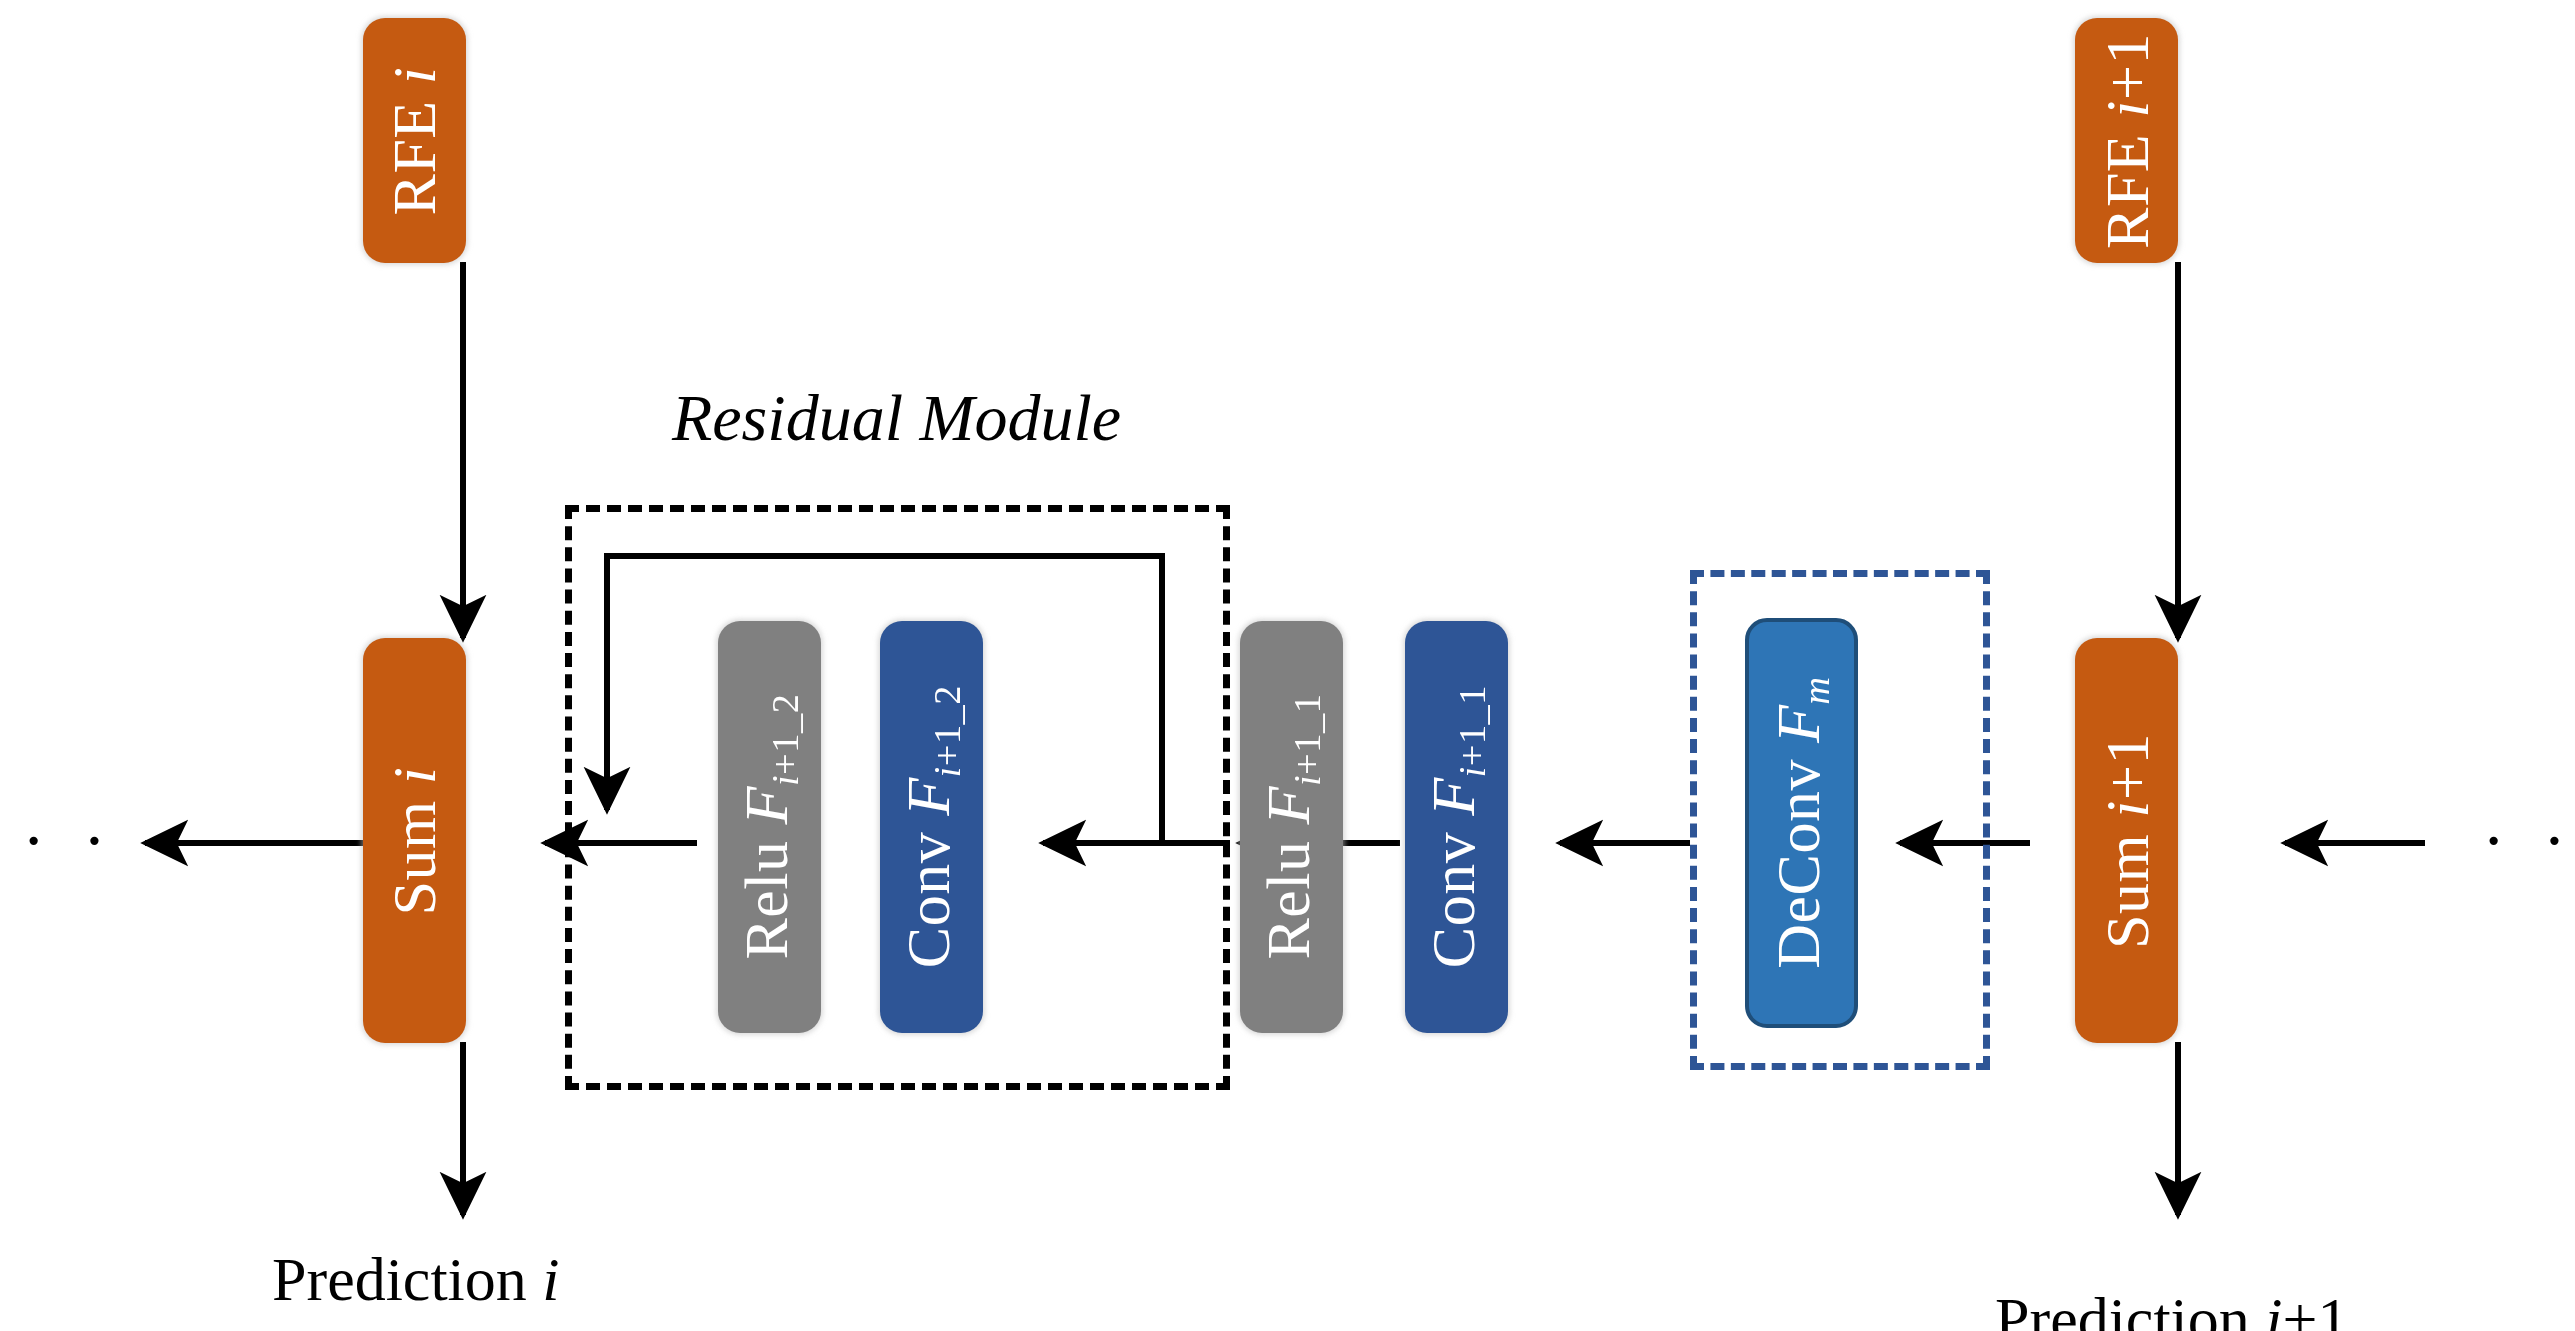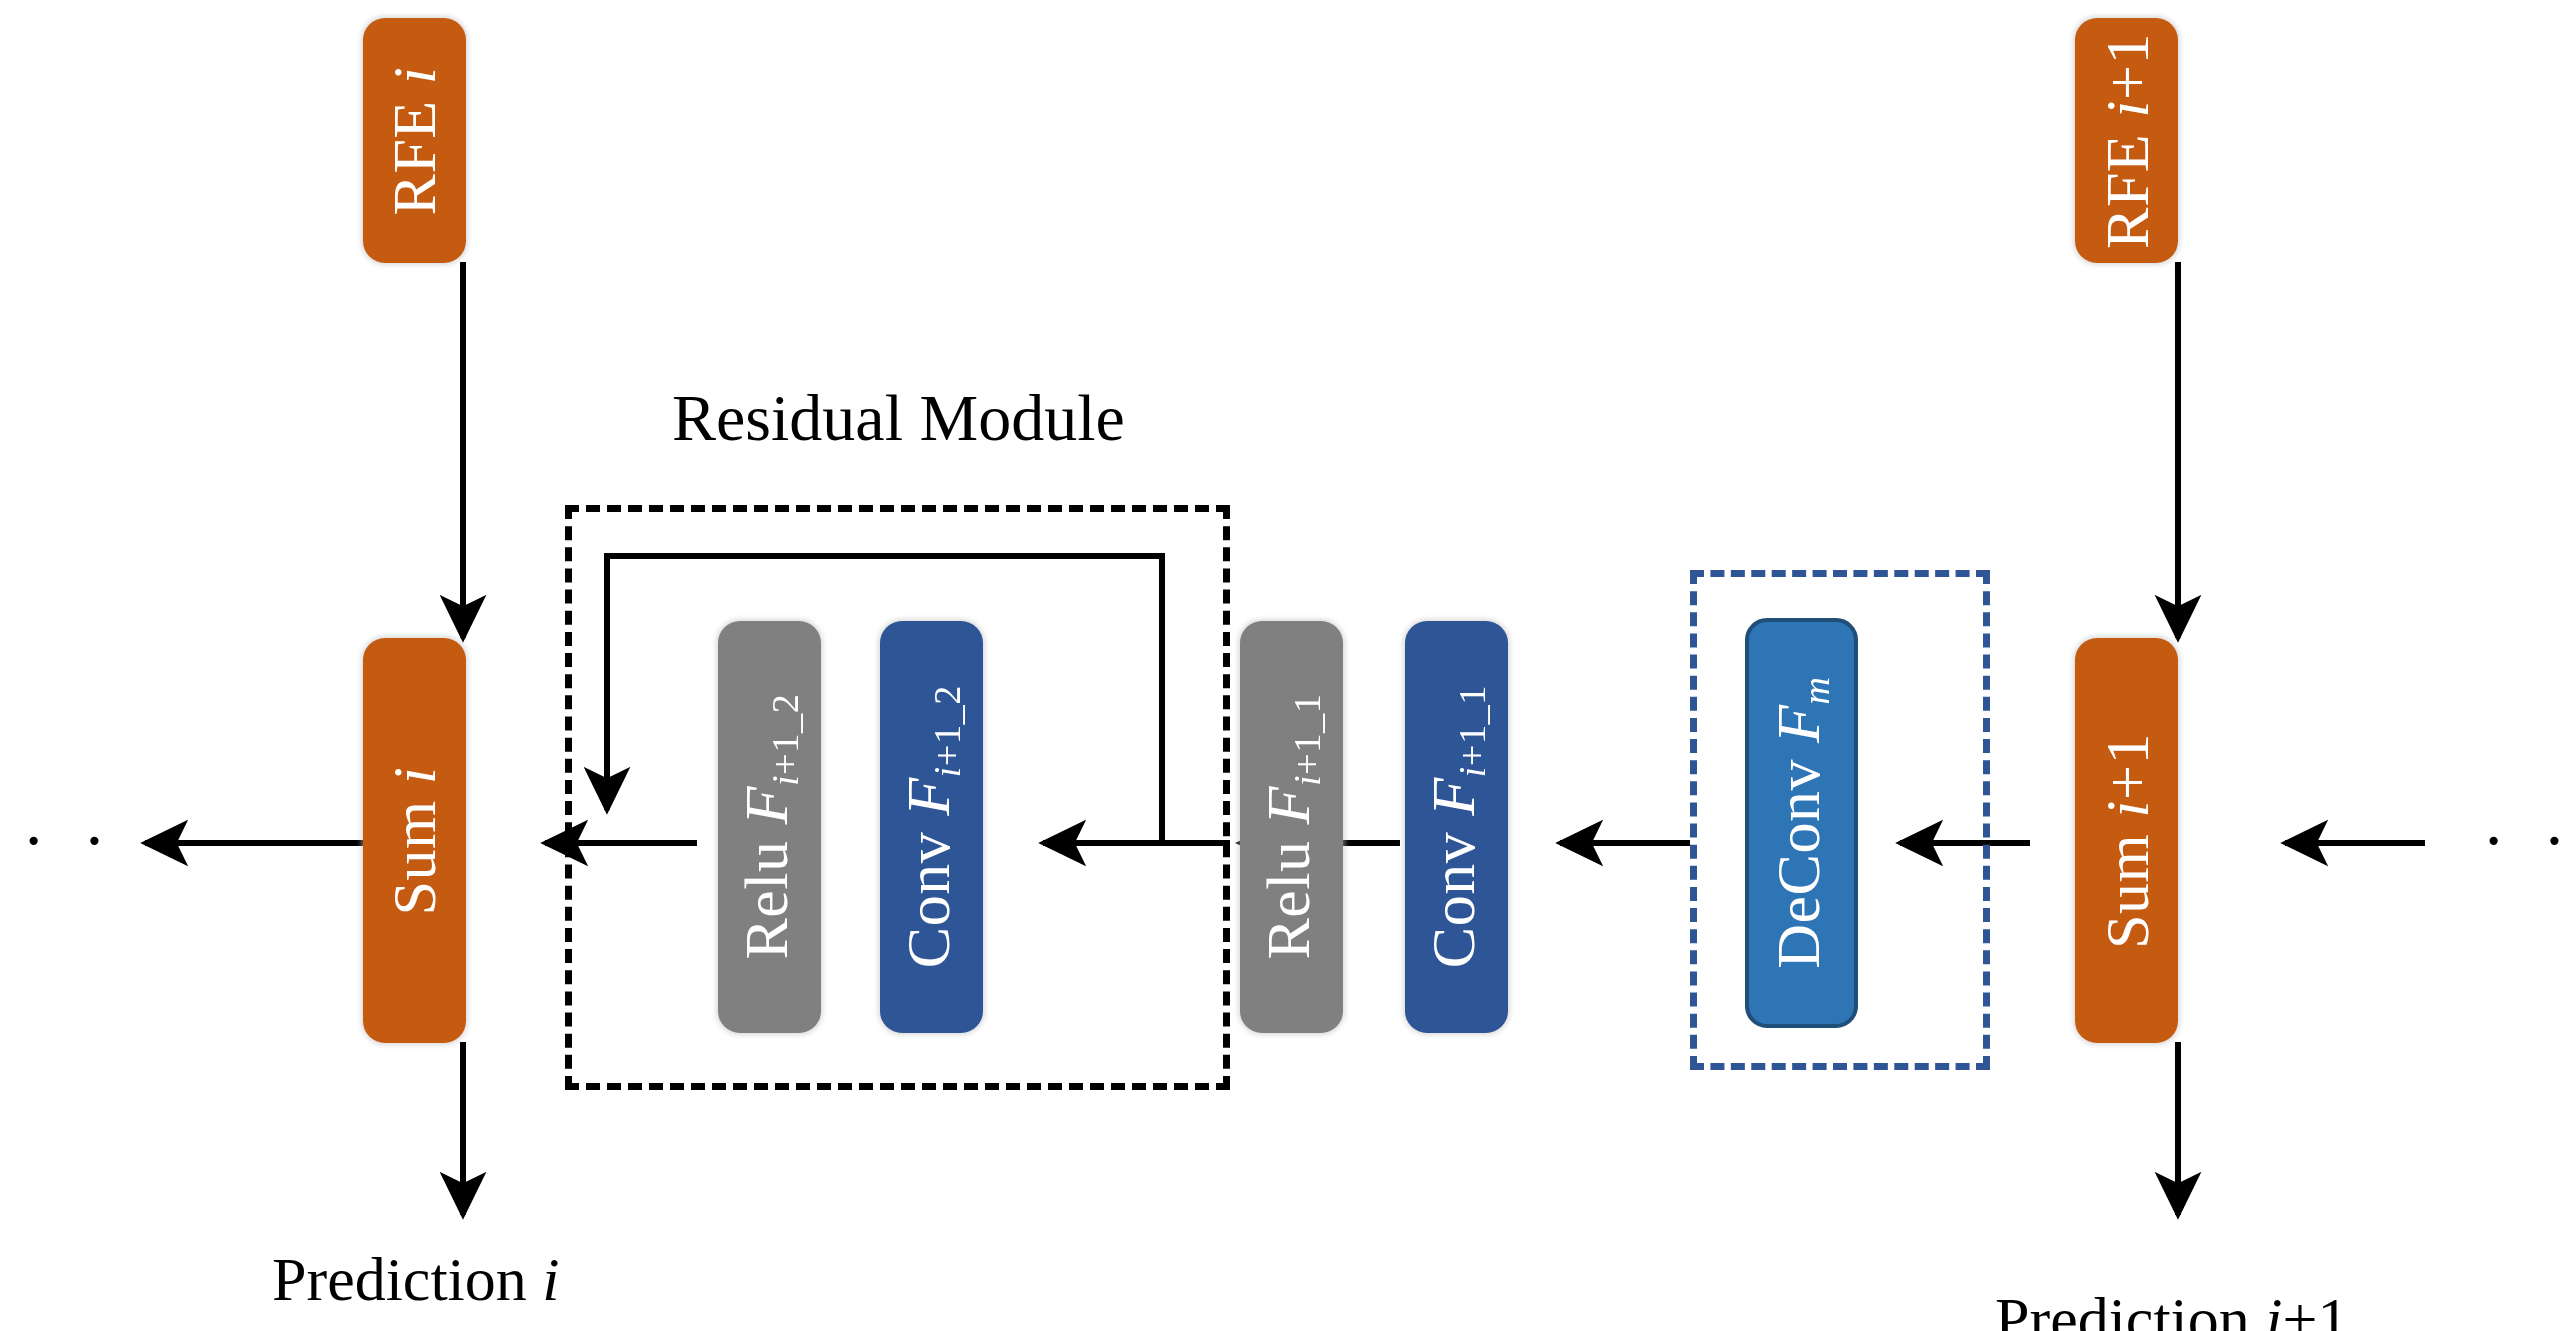--- a/index.html
+++ b/index.html
@@ -61,21 +61,21 @@
   .dashed-blue  { border: 7px dashed #2e5596; }
 
   
   .caption {
     position: absolute;
     white-space: nowrap;
     color: #000000;
     font-size: 62px;
     line-height: 1;
   }
-  .caption.big { font-size: 66px; }
+  .caption.big { font-size: 66px; font-style: italic; }
   .ital { font-style: italic; }
   .sub {
     font-size: 0.62em;
     vertical-align: -0.28em;
     font-style: italic;
   }
   .subup {
     font-size: 0.62em;
     vertical-align: -0.28em;
   }

